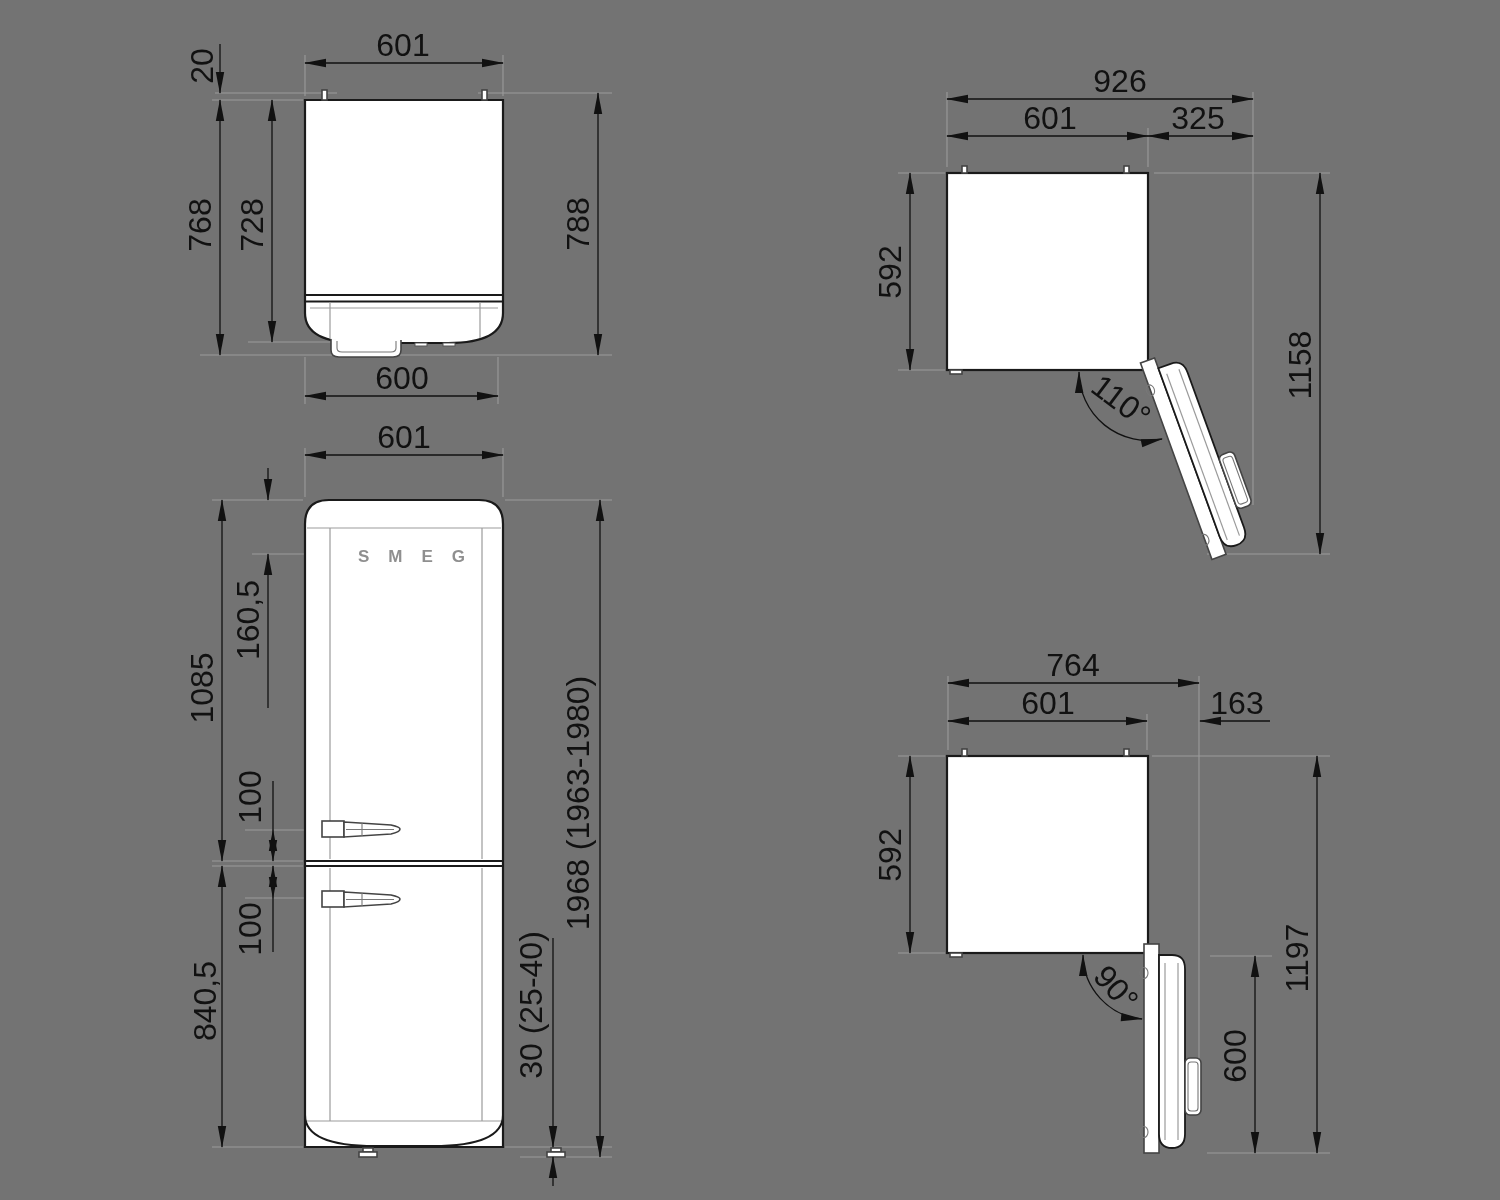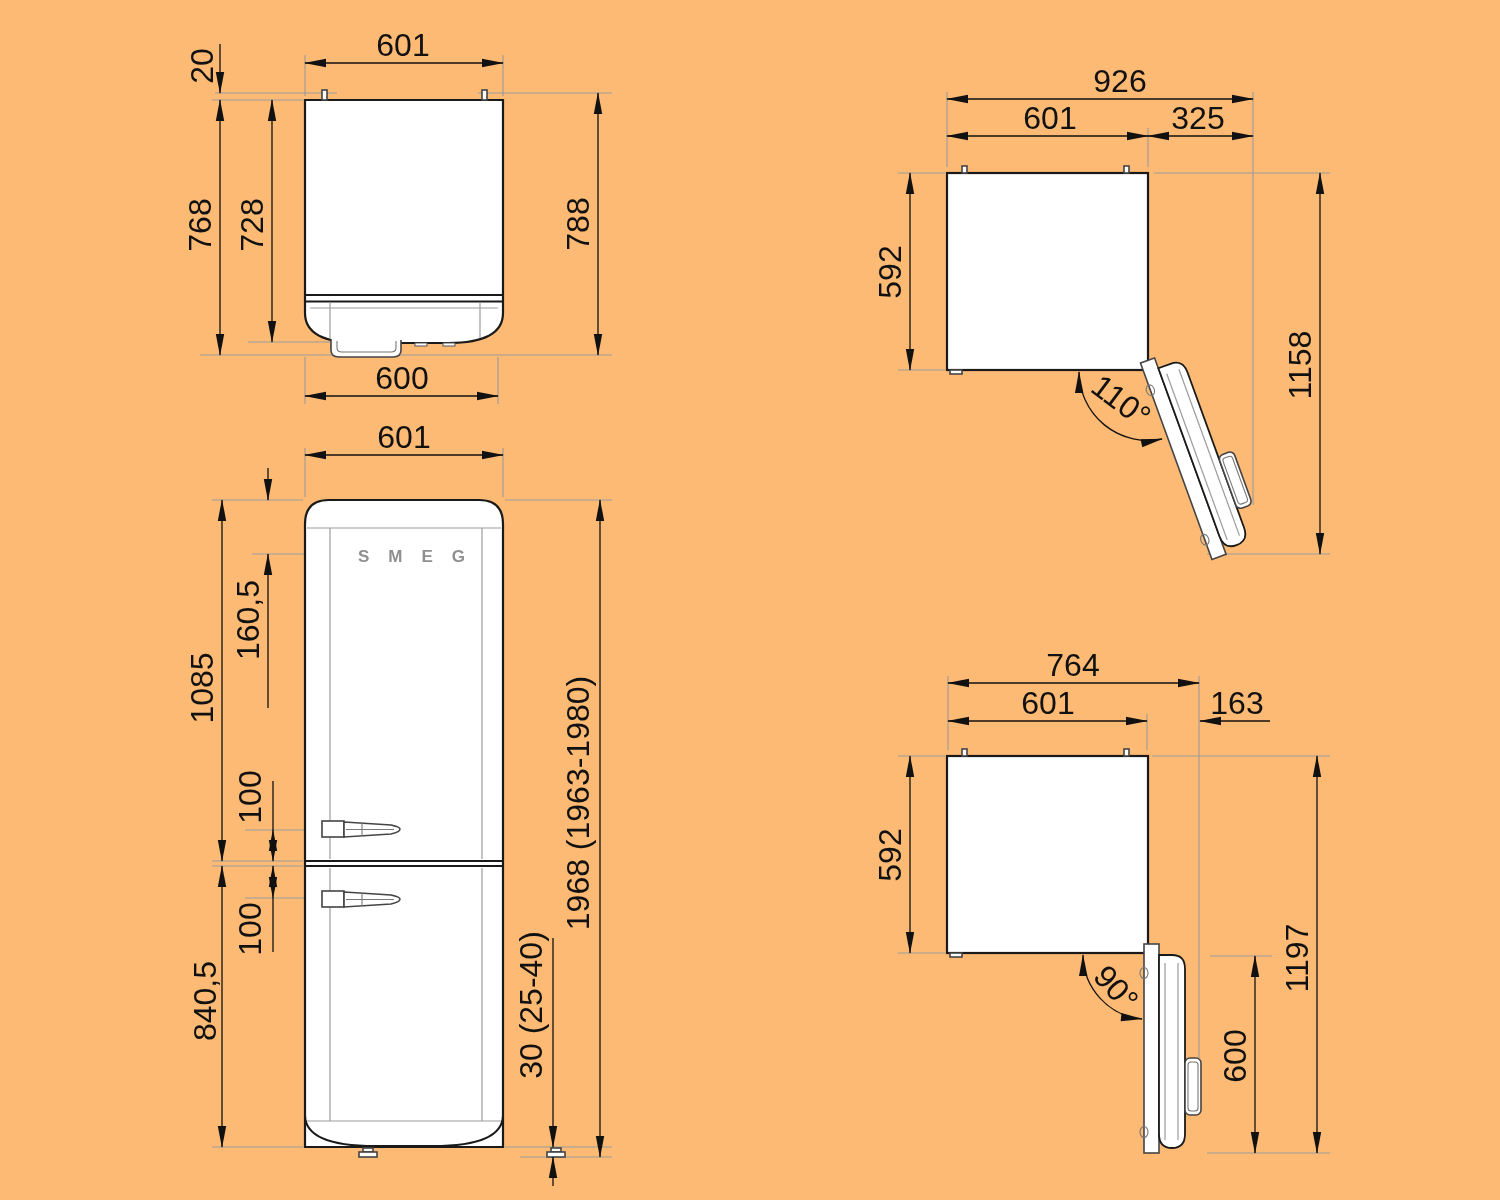--- a/index.html
+++ b/index.html
@@ -1,16 +1,16 @@
 <!DOCTYPE html>
 <html><head>
 <meta charset="utf-8">
 <style>
   html,body { margin:0; padding:0; background:#ffffff; }
-  .stage { width:1500px; height:1200px; position:relative; background:#fdba74; }
+  .stage { width:1500px; height:1200px; position:relative; background:#737373; }
   svg { display:block; }
   .dim  { font:32px "Liberation Sans", sans-serif; fill:#111; }
   .logo { font:bold 17px "Liberation Sans", sans-serif; letter-spacing:19px; fill:#8f8f8f; }
   .ln   { stroke:#111; stroke-width:1.3; fill:none; }
   .ex   { stroke:#9b9b9b; stroke-width:1.1; fill:none; }
   .bd   { stroke:#1a1a1a; stroke-width:2.2; fill:#fff; }
   .bd2  { stroke:#1a1a1a; stroke-width:2;   fill:none; }
   .dt   { stroke:#444; stroke-width:1.6; fill:#fff; }
   .dt2  { stroke:#777; stroke-width:1.1; fill:none; }
   .gy   { stroke:#9b9b9b; stroke-width:1.2; fill:none; }

